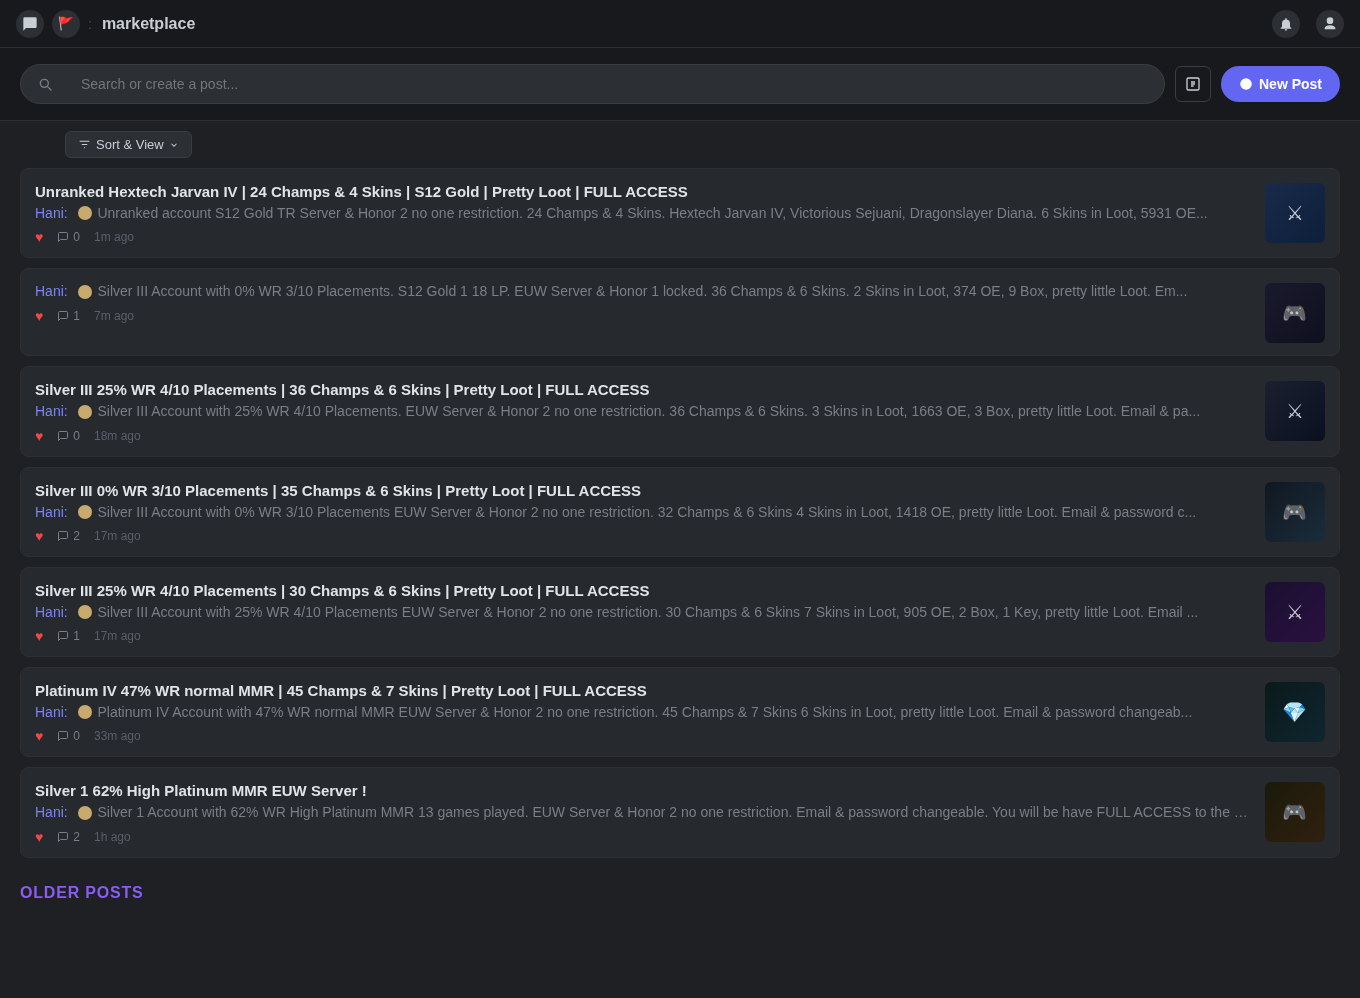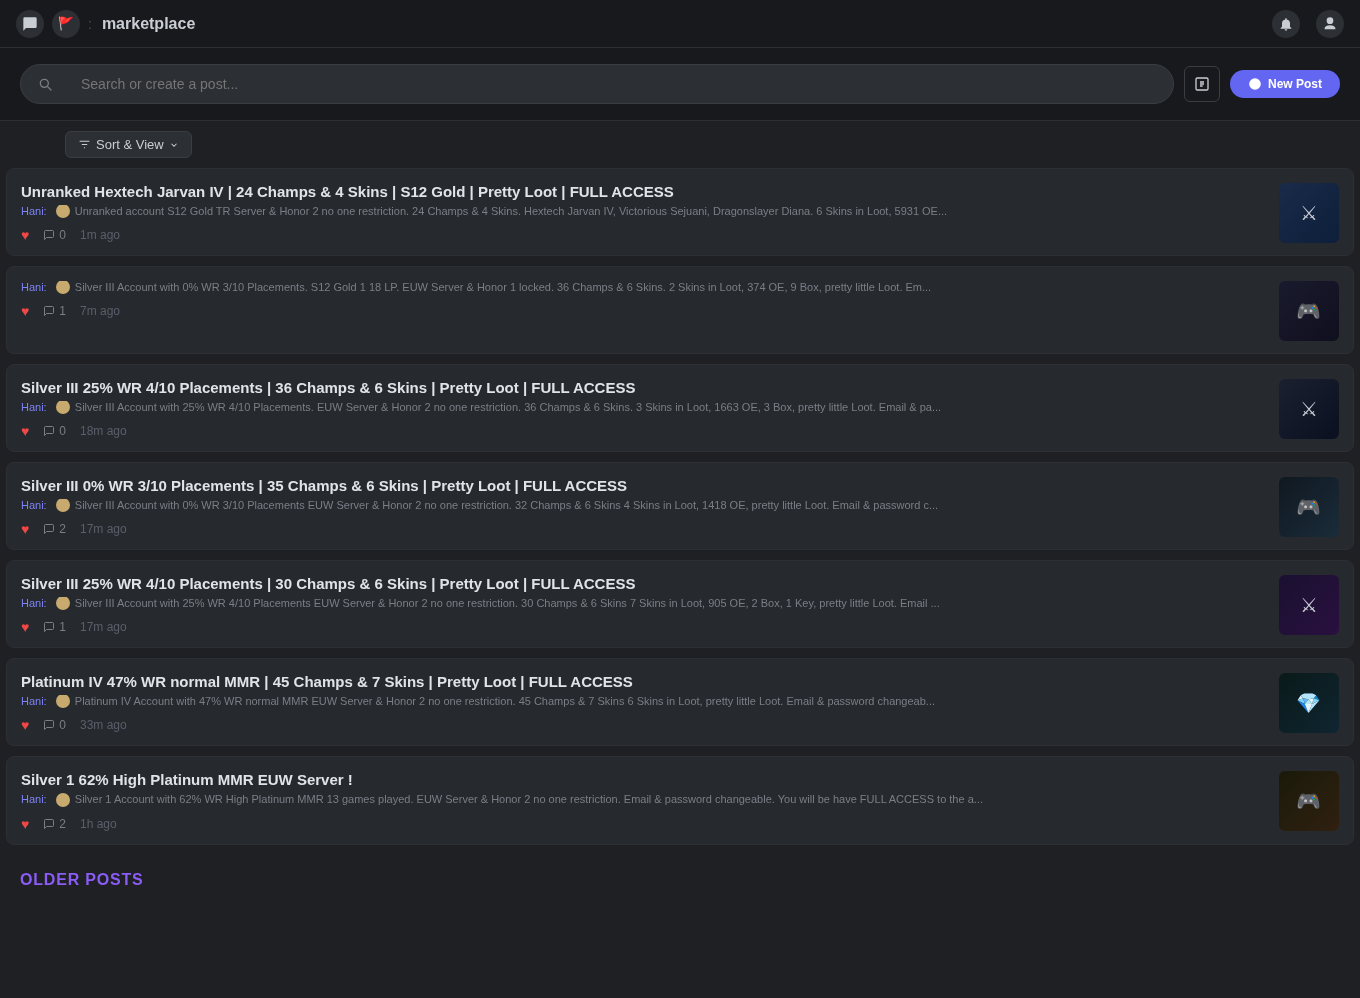--- a/index.html
+++ b/index.html
@@ -87,23 +87,23 @@
       align-items: center;
       justify-content: center;
       cursor: pointer;
       color: #c9cdd4;
     }
     .new-post-btn {
       background: #6366f1;
       color: white;
       border: none;
       border-radius: 20px;
-      height: 28px;
+      height: 36px;
       padding: 0 18px;
-      font-size: 12px;
+      font-size: 14px;
       font-weight: 600;
       cursor: pointer;
       display: flex;
       align-items: center;
       gap: 6px;
       white-space: nowrap;
     }
     
     .sortbar {
       padding: 10px 20px;
@@ -119,21 +119,21 @@
       padding: 5px 12px;
       font-size: 13px;
       cursor: pointer;
       display: flex;
       align-items: center;
       gap: 5px;
       margin-left: 45px;
     }
     
     .post-list {
-      padding: 0 6px;
+      padding: 0 20px;
     }
     .post-item {
       background: #26292e;
       border: 1px solid #2c2f33;
       border-radius: 8px;
       margin-bottom: 10px;
       padding: 14px 14px 12px 14px;
       display: flex;
       gap: 12px;
       align-items: flex-start;
@@ -146,21 +146,21 @@
       font-size: 15px;
       font-weight: 600;
       color: #e0e3e8;
       margin-bottom: 5px;
       white-space: nowrap;
       overflow: hidden;
       text-overflow: ellipsis;
       cursor: pointer;
     }
     .post-meta {
-      font-size: 11px;
+      font-size: 14px;
       color: #7a7f87;
       margin-bottom: 8px;
       white-space: nowrap;
       overflow: hidden;
       text-overflow: ellipsis;
     }
     .post-meta .author {
       color: #7c83f5;
       margin-right: 4px;
       cursor: pointer;

